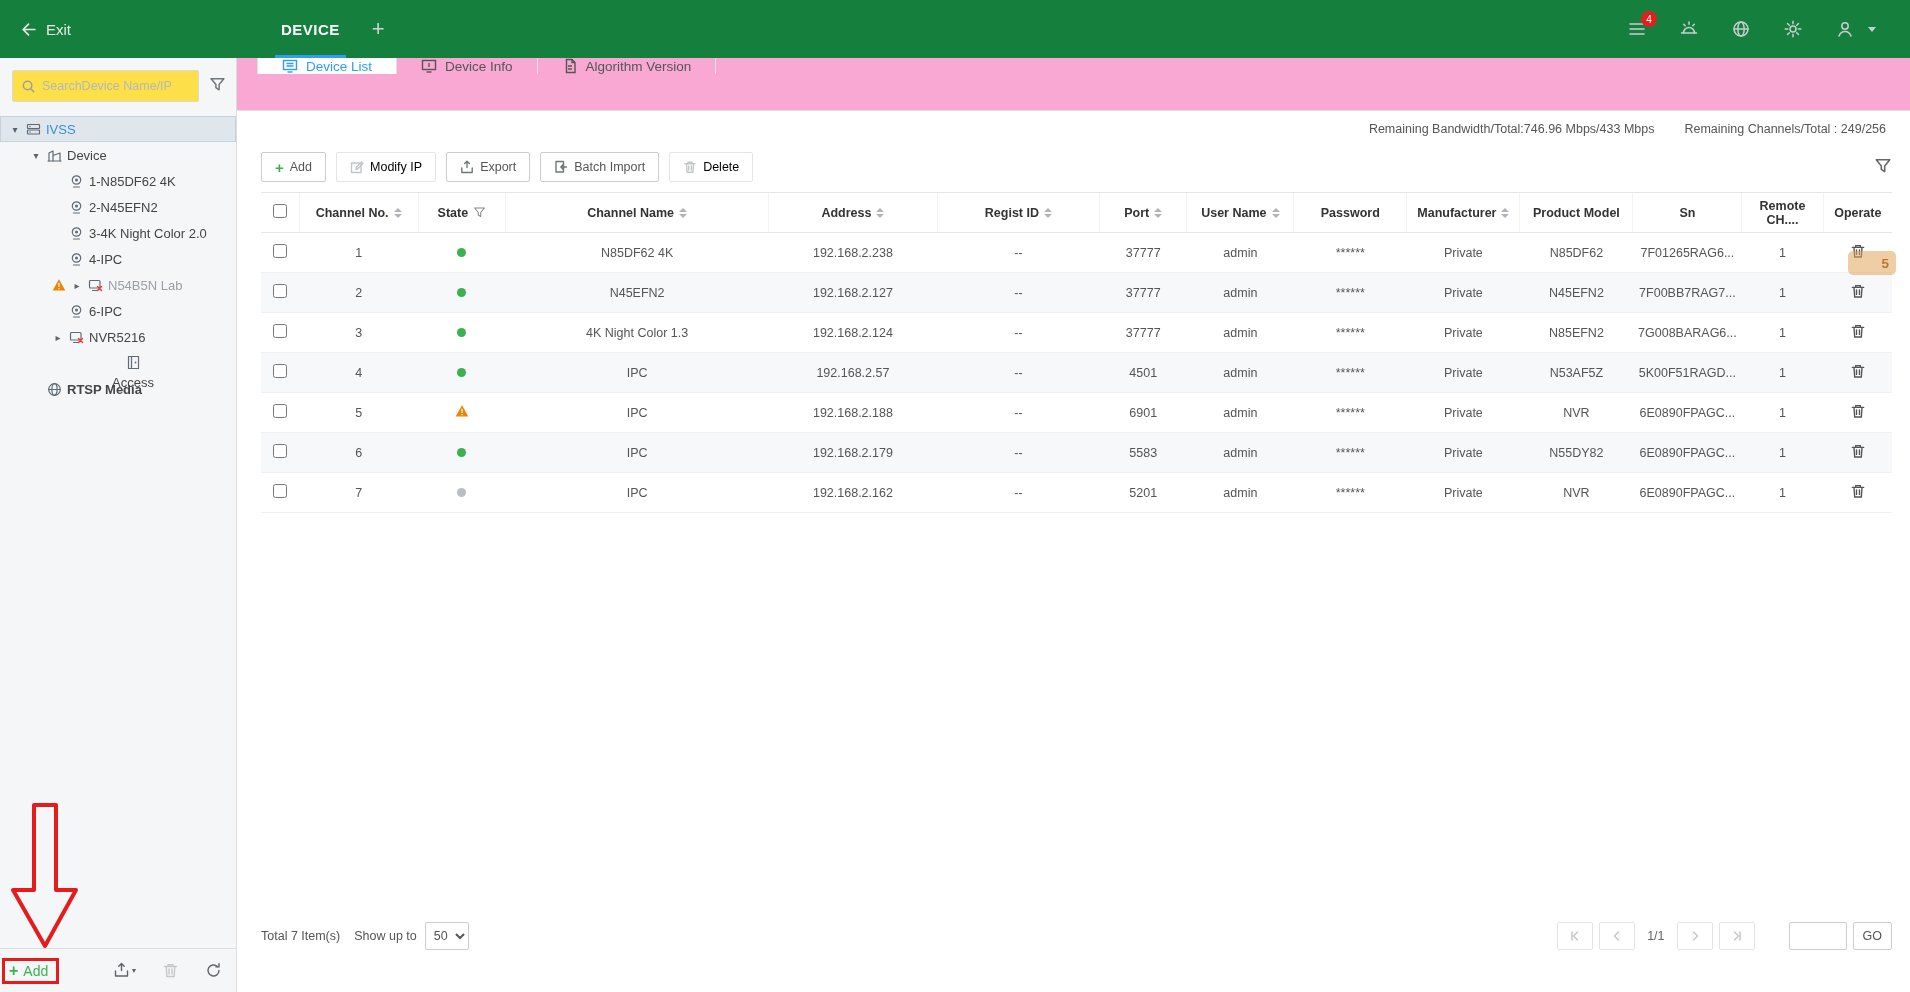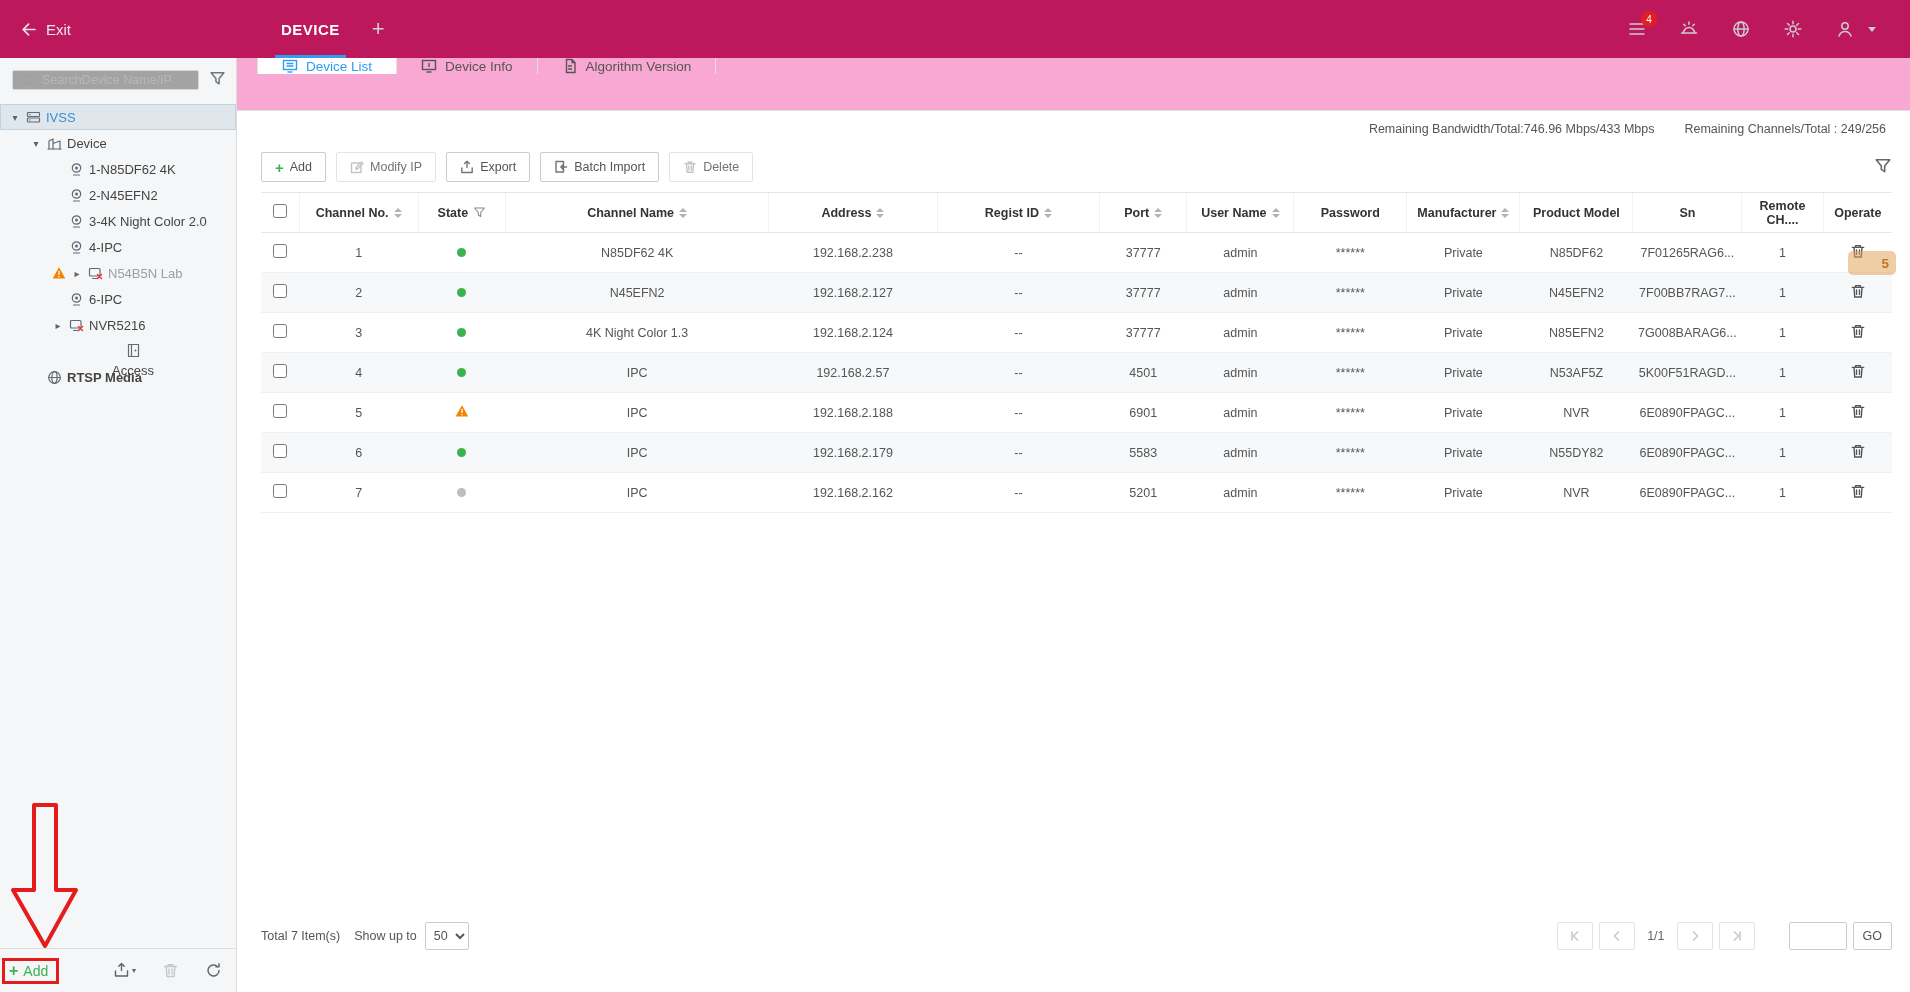--- a/index.html
+++ b/index.html
@@ -3,35 +3,35 @@
 <meta charset="utf-8">
 <style>
   * { box-sizing: border-box; margin: 0; padding: 0; }
   html,body { width:1910px; height:992px; }
   body {
     font-family: "Liberation Sans", sans-serif;
     font-size: 13px; color:#444; background:#fff;
     position:relative; overflow:hidden;
   }
   
-  .topbar{position:absolute;top:0;left:0;right:0;height:58px;background:#be185d;display:flex;align-items:center;color:#e8e8e8;z-index:5}
+  .topbar{position:absolute;top:0;left:0;right:0;height:58px;background:#15803d;display:flex;align-items:center;color:#e8e8e8;z-index:5}
   .topbar-left{width:237px;display:flex;align-items:center;gap:9px;padding-left:20px;font-size:15px}
   .topbar-tabs{display:flex;align-items:stretch;height:100%;margin-left:32px}
   .topbar-tab{display:flex;align-items:center;padding:0 12px;font-weight:bold;font-size:15px;letter-spacing:.5px;position:relative;color:#fff}
   .topbar-tab.active::after{content:"";position:absolute;left:6px;right:6px;bottom:0;height:3px;background:var(--accent,#2e9df2)}
   .topbar-plus{display:flex;align-items:center;margin-left:20px;font-size:22px;color:#cfd2d5;cursor:pointer}
   .topbar-right{margin-left:auto;display:flex;align-items:center;gap:30px;padding-right:34px}
   .tb-ic{position:relative;width:22px;height:22px;display:flex;align-items:center;justify-content:center;cursor:pointer}
   .tb-ic svg{width:20px;height:20px;stroke:#c9ccd0;fill:none;stroke-width:1.5;stroke-linecap:round;stroke-linejoin:round}
   .badge{position:absolute;top:-7px;right:-9px;min-width:16px;height:16px;border-radius:8px;background:var(--badge,#e02020);color:#fff;font-size:10px;display:flex;align-items:center;justify-content:center;padding:0 3px}
   .user-caret{width:0;height:0;border-left:4px solid transparent;border-right:4px solid transparent;border-top:5px solid #c9ccd0;margin-left:-18px}
   
   .sidebar{position:absolute;top:58px;left:0;width:237px;bottom:0;background:#f5f6f7;border-right:1px solid #ddd;display:flex;flex-direction:column}
   .search-row{display:flex;align-items:center;gap:10px;padding:12px 10px 10px 12px}
-  .search-box{flex:1;background:#a3a3a3;border:1px solid #d9d9d9;border-radius:2px;height:20px;display:flex;align-items:center;padding:0 8px;gap:6px}
+  .search-box{flex:1;background:#fde047;border:1px solid #d9d9d9;border-radius:2px;height:32px;display:flex;align-items:center;padding:0 8px;gap:6px}
   .search-box svg{width:15px;height:15px;stroke:#9aa0a6;fill:none;stroke-width:1.6;flex:none}
   .search-box input{border:none;outline:none;width:100%;font-size:12.5px;color:#333;font-family:inherit;background:transparent}
   .search-box input::placeholder{color:#b3b8bd}
   .funnel-btn svg{width:17px;height:17px;stroke:#6f767d;fill:none;stroke-width:1.4;stroke-linejoin:round}
   .tree{flex:1;overflow:hidden;padding-top:4px;font-size:13px;color:#444}
   .tree-item{height:26px;display:flex;align-items:center;gap:5px;cursor:pointer;white-space:nowrap}
   .tree-item.selected{background:#e0e7ec;color:#3a8fd0;border:1px solid #c3d2dd}
   .tree-item.muted .tree-label{color:#9aa0a6}
   .caret{width:12px;text-align:center;font-size:10px;color:#5d646b;flex:none}
   .tree-ic{width:15px;height:15px;flex:none;display:flex}
@@ -52,21 +52,21 @@
   .tab{display:flex;align-items:center;gap:8px;padding:0 24px;font-size:13.5px;color:#555;cursor:pointer;border-right:1px solid #e2e2e2}
   .tab:first-child{border-left:1px solid #e2e2e2}
   .tab svg{width:16px;height:16px;stroke:currentColor;fill:none;stroke-width:1.4}
   .tab.active{background:#fff;color:var(--accent,#2e9df2);margin-bottom:-1px}
   .content{position:relative;padding:0 18px 0 24px;height:calc(100% - 55px)}
   .stats-line{display:flex;justify-content:flex-end;gap:30px;padding:11px 6px 0;font-size:12.5px;color:#555;height:33px}
   .toolbar{display:flex;align-items:center;gap:10px;margin:8px 0 10px;height:30px}
   .btn{height:30px;border:1px solid #ccc;background:#fff;border-radius:2px;padding:0 13px;font-size:12.5px;color:#555;display:inline-flex;align-items:center;gap:6px;font-family:inherit;cursor:pointer}
   .btn svg{width:14px;height:14px;stroke:#6f767d;fill:none;stroke-width:1.4;stroke-linecap:round;stroke-linejoin:round}
   .btn .plus{color:var(--success,#3cb152);font-weight:bold;font-size:15px}
-  .btn.disabled{color:#737373;border-color:#e4e4e4;cursor:default}
+  .btn.disabled{color:#000000;border-color:#e4e4e4;cursor:default}
   .btn.disabled svg{stroke:#c2c6ca}
   .toolbar-filter{margin-left:auto;background:none;border:none;cursor:pointer}
   .toolbar-filter svg{width:18px;height:18px;stroke:#666;fill:none;stroke-width:1.4;stroke-linejoin:round}
   
   table{width:100%;border-collapse:collapse;table-layout:fixed}
   thead th{height:40px;border-top:1px solid #e6e6e6;border-bottom:1px solid #e6e6e6;font-size:12.5px;color:#333;font-weight:bold;background:#fff}
   thead th + th{border-left:1px solid #f2f2f2}
   .th-flex{display:flex;align-items:center;justify-content:center;gap:5px}
   .sort{display:inline-flex;flex-direction:column;gap:2px}
   .sort i{display:block;width:0;height:0;border-left:4px solid transparent;border-right:4px solid transparent}

